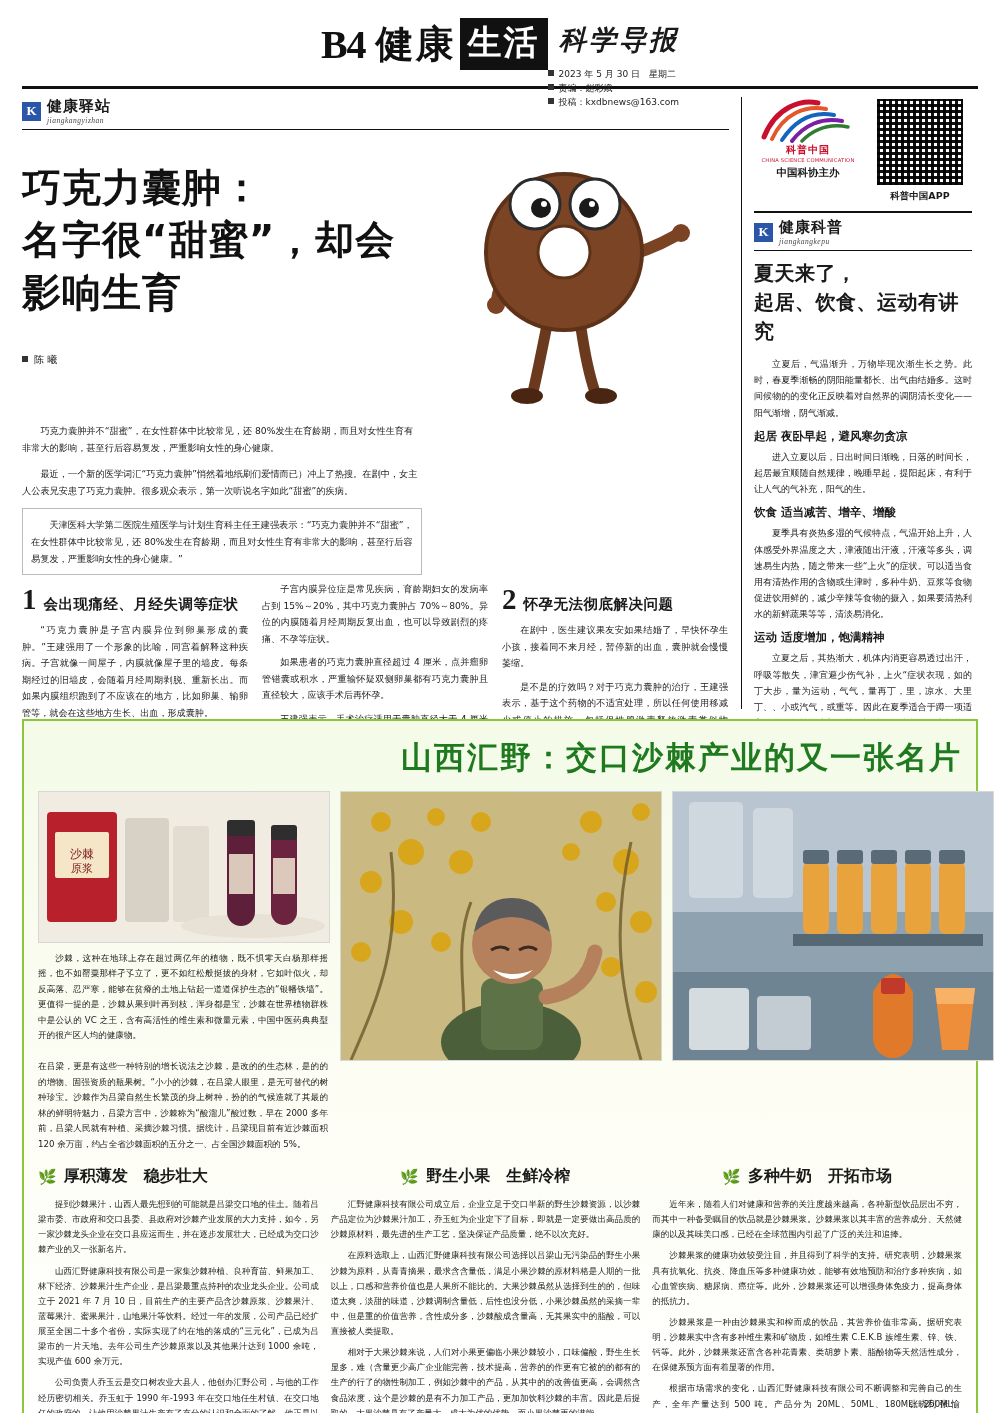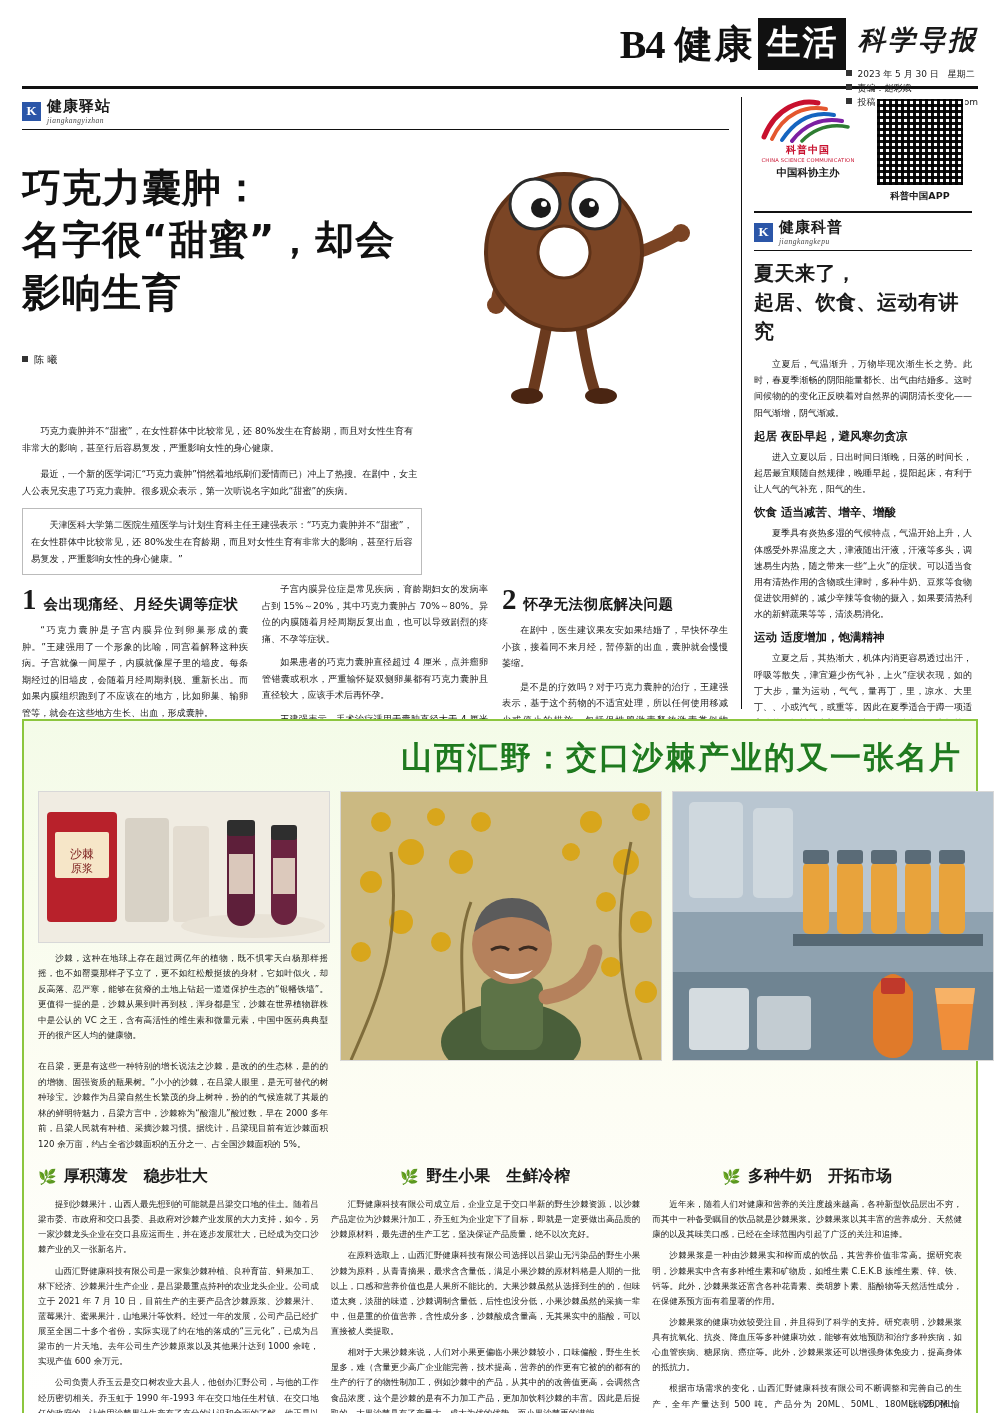--- a/index.html
+++ b/index.html
@@ -7,21 +7,21 @@
     width:1000px;height:1413px;
     background:#ffffff;
     font-family:"DejaVu Sans","Liberation Sans",sans-serif;
     color:#1a1a1a;
     overflow:hidden;
     position:relative;
   }
   .page{position:relative;width:1000px;height:1413px;box-sizing:border-box;padding:18px 22px;}
 
   
-  .masthead{display:flex;align-items:flex-start;justify-content:flex-end;height:66px;}
+  .masthead{display:flex;align-items:flex-start;justify-content:center;height:66px;}
   .mh-left{display:flex;align-items:center;gap:10px;}
   .page-num{font-family:"Liberation Serif",serif;font-weight:bold;font-size:40px;letter-spacing:-1px;color:#111;}
   .mh-title{display:flex;align-items:center;}
   .mh-title .t1{font-size:38px;font-weight:bold;letter-spacing:2px;color:#111;font-family:"DejaVu Sans",sans-serif;}
   .mh-title .t2{display:inline-block;background:#111;color:#fff;font-size:34px;font-weight:bold;padding:2px 8px 4px 8px;margin-left:4px;letter-spacing:2px;}
   .mh-right{text-align:left;font-size:9px;line-height:1.55;color:#222;padding-top:2px;}
   .mh-logo{font-family:"Liberation Serif",serif;font-size:27px;font-weight:bold;color:#1a1a1a;letter-spacing:3px;margin-bottom:6px;text-align:right;font-style:italic;}
   .mh-meta div{white-space:nowrap;}
   .mh-meta .sq{display:inline-block;width:6px;height:6px;background:#333;margin-right:5px;vertical-align:1px;}
 
@@ -391,22 +391,22 @@
 
       </div>
       <div class="bc bc2">
         <p>汇野健康科技有限公司成立后，企业立足于交口半新的野生沙棘资源，以沙棘产品定位为沙棘果汁加工，乔玉虹为企业定下了目标，即就是一定要做出高品质的沙棘原材料，最先进的生产工艺，坚决保证产品质量，绝不以次充好。</p>
         <p>在原料选取上，山西汇野健康科技有限公司选择以吕梁山无污染品的野生小果沙棘为原料，从青青摘果，最求含含量低，满足小果沙棘的原材料格是人期的一批以上，口感和营养价值也是人果所不能比的。大果沙棘虽然从选择到生的的，但味道太爽，淡甜的味道，沙棘调制含量低，后性也没分低，小果沙棘虽然的采摘一辈中，但是重的价值营养，含性成分多，沙棘酸成含量高，无其果实中的脂酸，可以直接被人类提取。</p>
         <p>相对于大果沙棘来说，人们对小果更偏临小果沙棘较小，口味偏酸，野生生长显多，难（含量更少高广企业能完善，技术提高，营养的的作更有它被的的都有的生产的行了的物性制加工，例如沙棘中的产品，从其中的的改善值更高，会调然含食品浓度，这个是沙棘的是有不力加工产品，更加加饮料沙棘的丰富。因此是后提取的，大果沙棘具有了产量大，成大为优的优势，而小果沙棘更的潜能。</p>
 
       </div>
       <div class="bc bc3">
         <p>近年来，随着人们对健康和营养的关注度越来越高，各种新型饮品层出不穷，而其中一种备受瞩目的饮品就是沙棘果浆。沙棘果浆以其丰富的营养成分、天然健康的以及其味美口感，已经在全球范围内引起了广泛的关注和追捧。</p>
+        <p>沙棘果浆的健康功效较受注目，并且得到了科学的支持。研究表明，沙棘果浆具有抗氧化、抗炎、降血压等多种健康功效，能够有效地预防和治疗多种疾病，如心血管疾病、糖尿病、癌症等。此外，沙棘果浆还可以增强身体免疫力，提高身体的抵抗力。</p>
         <p>沙棘果浆是一种由沙棘果实和榨而成的饮品，其营养价值非常高。据研究表明，沙棘果实中含有多种维生素和矿物质，如维生素 C.E.K.B 族维生素、锌、铁、钙等。此外，沙棘果浆还富含各种花青素、类胡萝卜素、脂酚物等天然活性成分，在保健系预方面有着显著的作用。</p>
-        <p>沙棘果浆的健康功效较受注目，并且得到了科学的支持。研究表明，沙棘果浆具有抗氧化、抗炎、降血压等多种健康功效，能够有效地预防和治疗多种疾病，如心血管疾病、糖尿病、癌症等。此外，沙棘果浆还可以增强身体免疫力，提高身体的抵抗力。</p>
         <p>根据市场需求的变化，山西汇野健康科技有限公司不断调整和完善自己的生产，全年产量达到 500 吨。产品分为 20ML、50ML、180ML、250ML、500ML、1L 等多种类型。产品一经上市便广受好评，市场上产品包装、品质给以以一定的好影响，打造了一个好品牌。50ML、250ML、500ML 的主打产品，其原浆、保鲜品，化妆品多个领域，形成要想适应市场，适用品质，必须纹入更先进的设备，引进更高端技术。汇野生产的沙棘复合原浆就是适应市场变化之举，下一步还要加快步伐，扩大市场。</p>
 
       </div>
     </div>
 
     <div class="b-sign">张晓利  张 愉</div>
   </div>
 
 </div>
 

